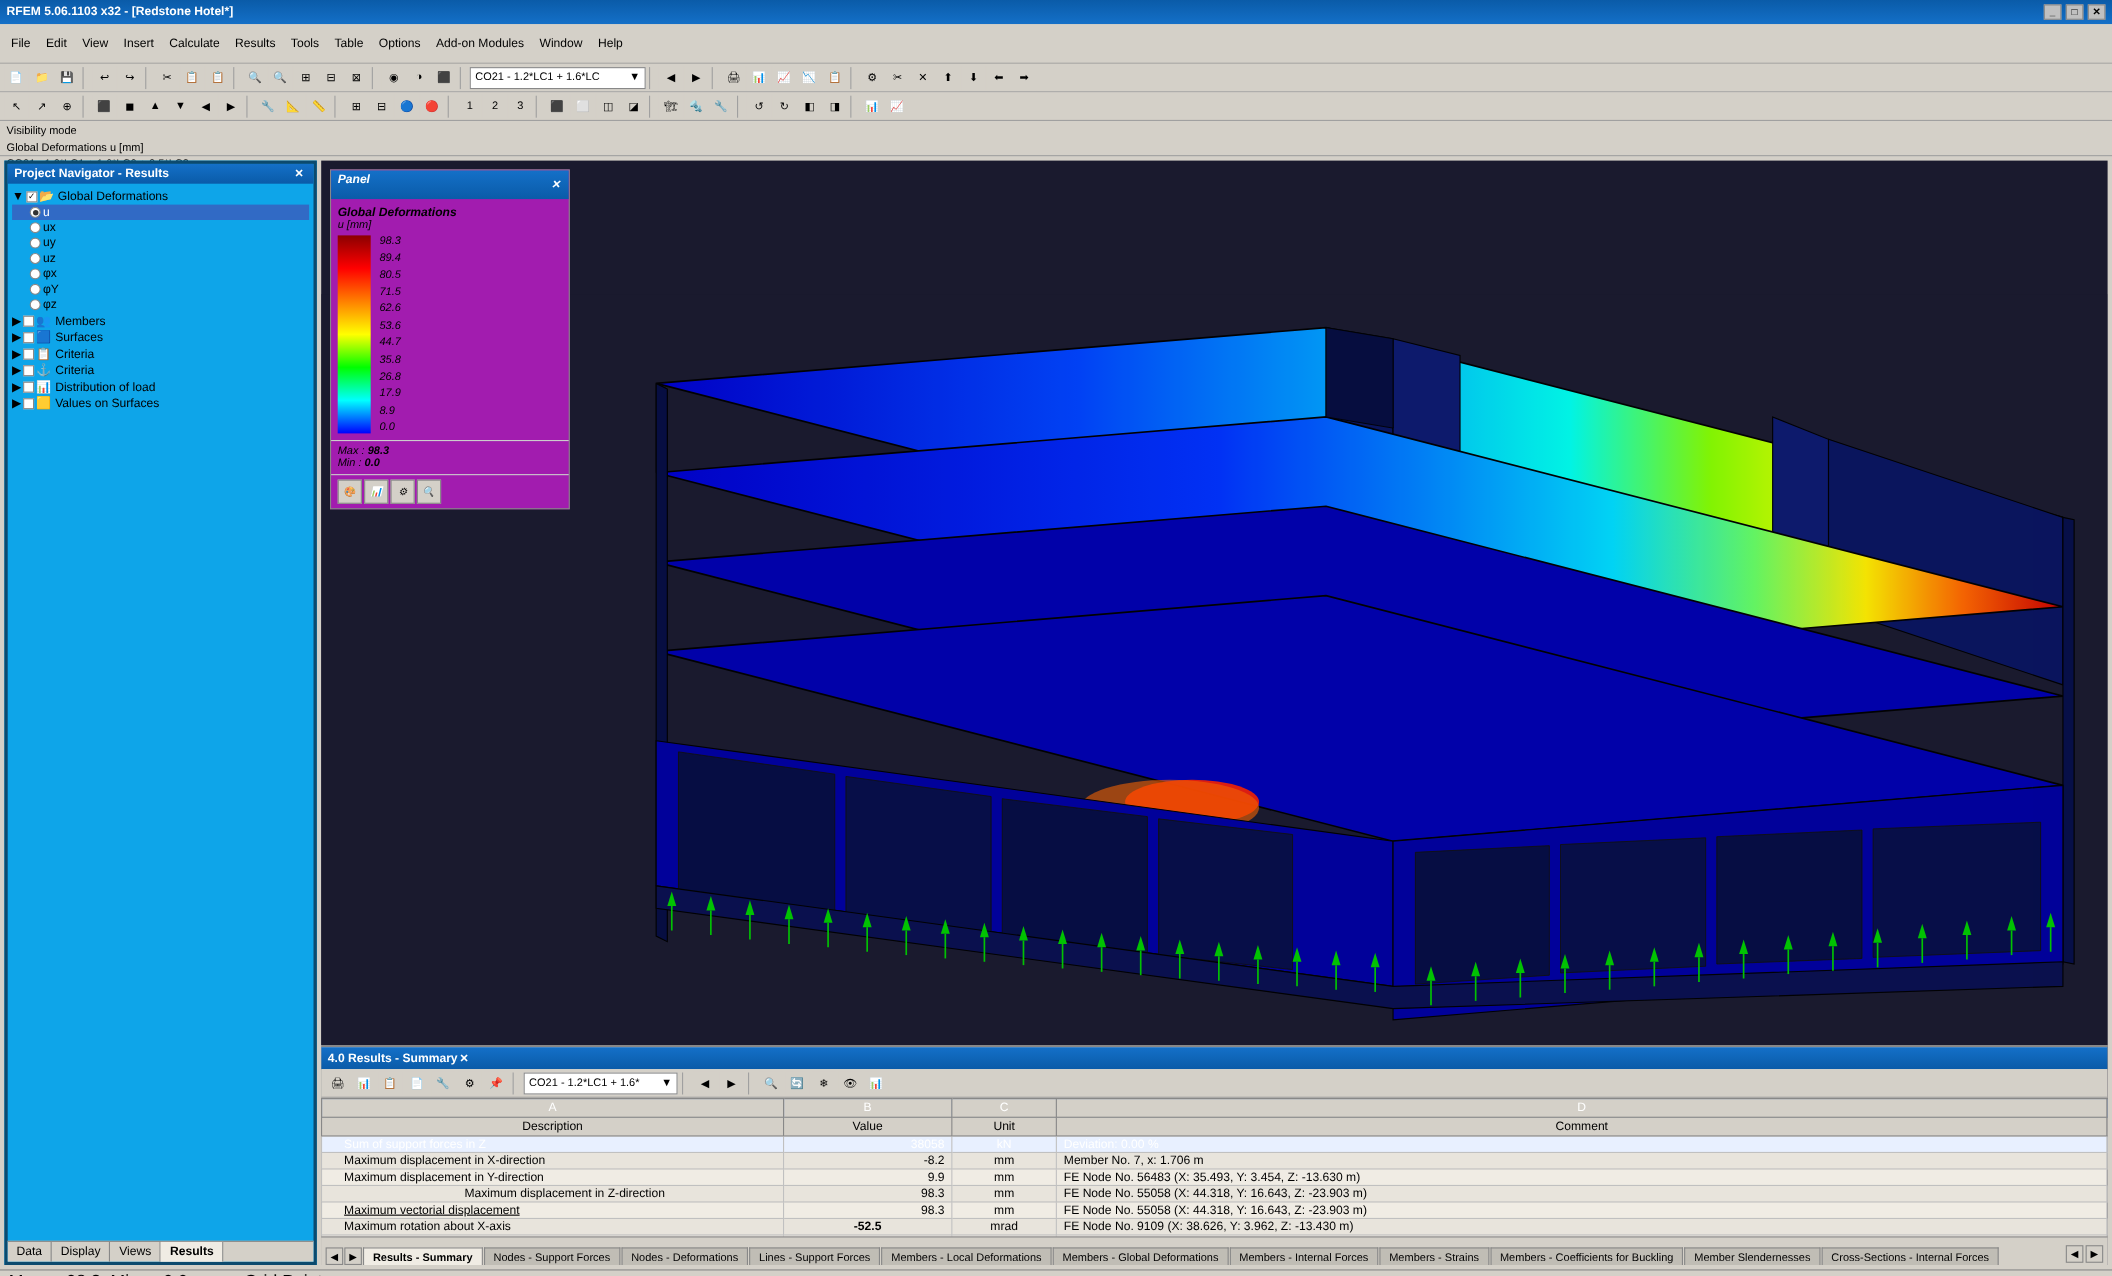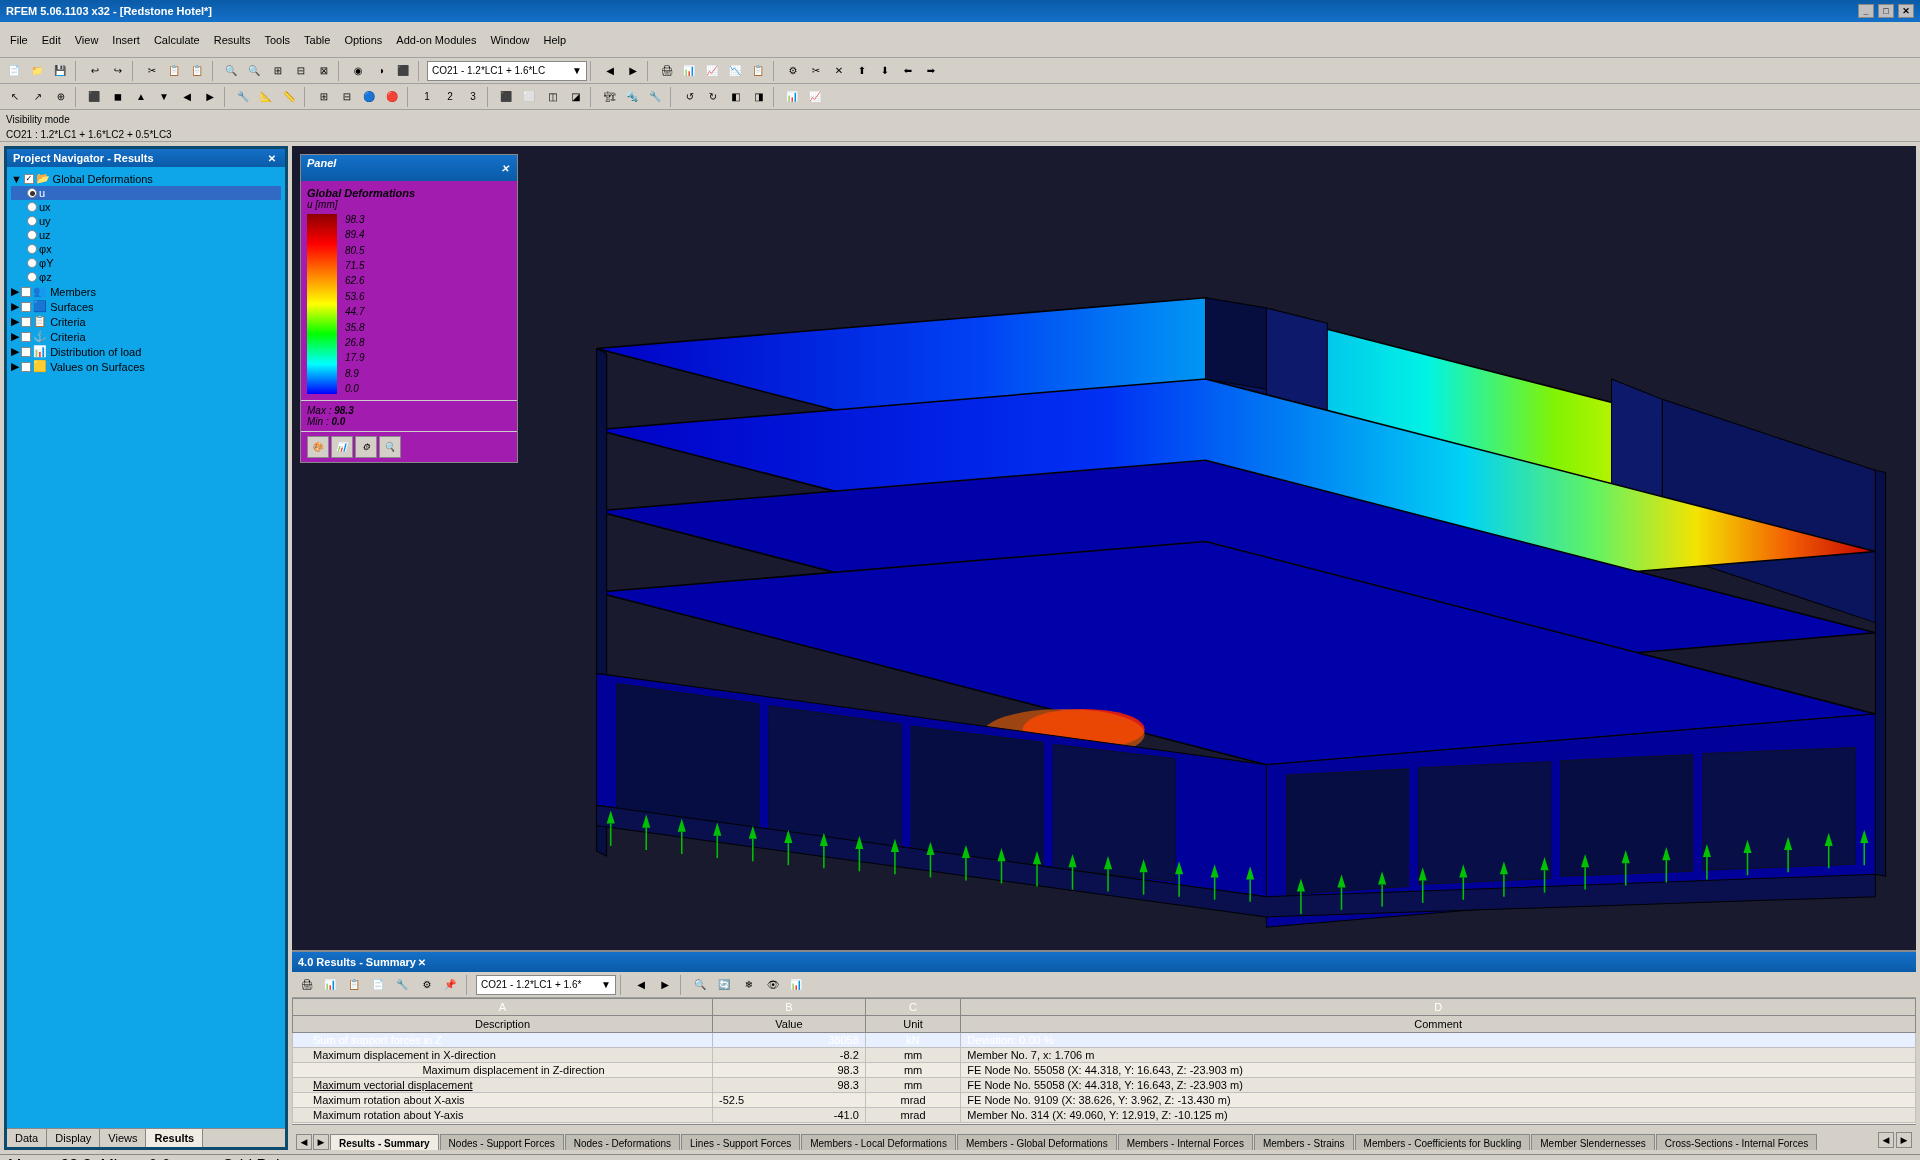--- a/index.html
+++ b/index.html
@@ -386,20 +386,21 @@
   <div class="tb-btn">↻</div>
   <div class="tb-btn">◧</div>
   <div class="tb-btn">◨</div>
   <div class="tb-sep"></div>
   <div class="tb-btn">📊</div>
   <div class="tb-btn">📈</div>
 </div>
 
 <div id="info-bar">
   <div>Visibility mode</div>
+  <div>Global Deformations u [mm]</div>
   <div>CO21 : 1.2*LC1 + 1.6*LC2 + 0.5*LC3</div>
 </div>
 
 <div id="main-area">
 
   <div id="project-navigator">
     <div id="pn-title">
       <span>Project Navigator - Results</span>
       <span class="tb-btn" style="color:white;background:transparent;border:none;width:14px;height:14px;">✕</span>
     </div>
@@ -734,34 +735,40 @@
                 <td class="col-c">kN</td>
                 <td class="col-d">Deviation: 0.00 %</td>
               </tr>
               <tr>
                 <td class="col-a" style="text-align: left; padding-left: 20px;">Maximum displacement in X-direction</td>
                 <td class="col-b" style="text-align: right;">-8.2</td>
                 <td class="col-c">mm</td>
                 <td class="col-d">Member No. 7, x: 1.706 m</td>
               </tr>
               <tr>
+                <td class="col-a" style="text-align: left; padding-left: 20px;">Maximum displacement in Y-direction</td>
+                <td class="col-b" style="text-align: right;">9.9</td>
+                <td class="col-c">mm</td>
+                <td class="col-d">FE Node No. 56483 (X: 35.493, Y: 3.454, Z: -13.630 m)</td>
+              </tr>
+              <tr>
                 <td class="col-a" style="text-align: center; padding-left: 28px;">Maximum displacement in Z-direction</td>
                 <td class="col-b" style="text-align: right;">98.3</td>
                 <td class="col-c">mm</td>
                 <td class="col-d">FE Node No. 55058 (X: 44.318, Y: 16.643, Z: -23.903 m)</td>
               </tr>
               <tr>
                 <td class="col-a" style="text-align: left; padding-left: 20px; text-decoration: underline;">Maximum vectorial displacement</td>
                 <td class="col-b" style="text-align: right;">98.3</td>
                 <td class="col-c">mm</td>
                 <td class="col-d">FE Node No. 55058 (X: 44.318, Y: 16.643, Z: -23.903 m)</td>
               </tr>
               <tr>
                 <td class="col-a" style="text-align: left; padding-left: 20px;">Maximum rotation about X-axis</td>
-                <td class="col-b" style="text-align: left;">-52.5</td>
+                <td class="col-b" style="text-align: center; font-weight: bold;">-52.5</td>
                 <td class="col-c">mrad</td>
                 <td class="col-d">FE Node No. 9109 (X: 38.626, Y: 3.962, Z: -13.430 m)</td>
               </tr>
               <tr>
                 <td class="col-a" style="text-align: left; padding-left: 20px;">Maximum rotation about Y-axis</td>
                 <td class="col-b" style="text-align: right;">-41.0</td>
                 <td class="col-c">mrad</td>
                 <td class="col-d">Member No. 314 (X: 49.060, Y: 12.919, Z: -10.125 m)</td>
               </tr>
             </tbody>

